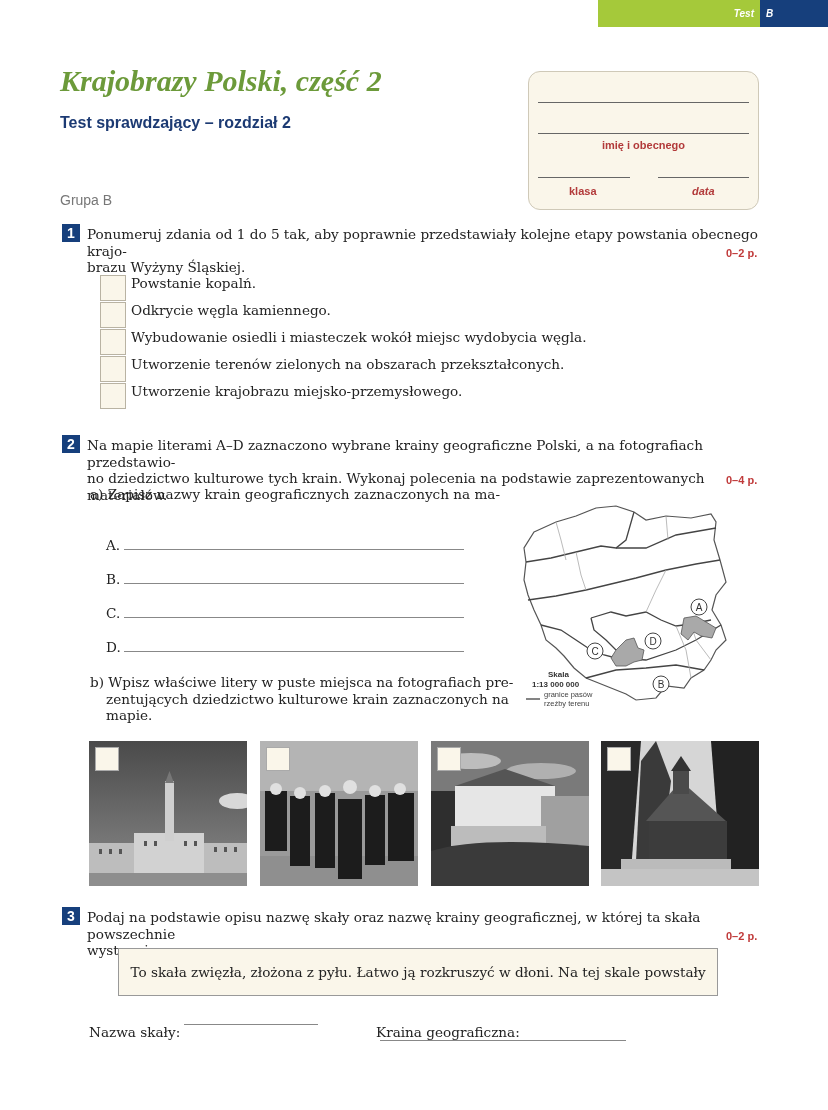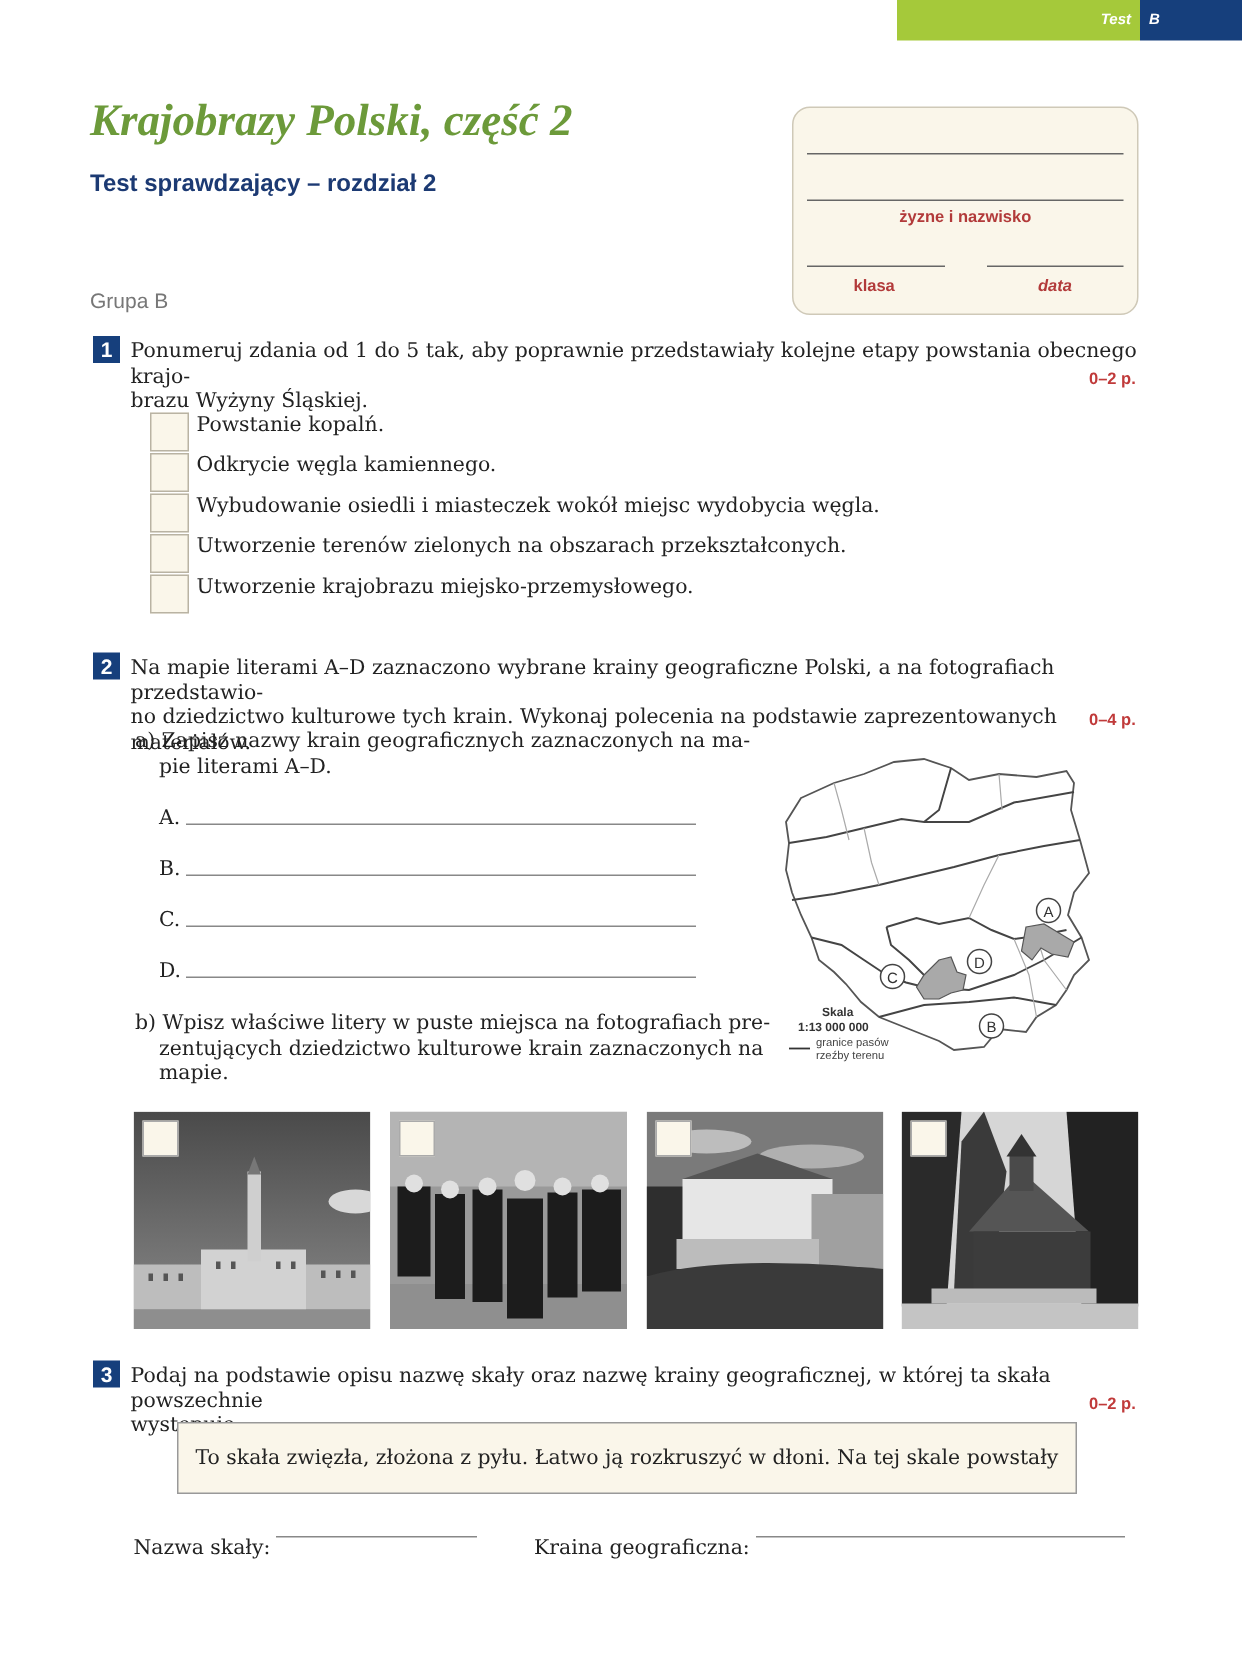--- a/index.html
+++ b/index.html
@@ -54,21 +54,21 @@
   </div>
 </div>
 
 <div class="title">Krajobrazy Polski, część 2</div>
 <div class="subtitle">Test sprawdzający – rozdział 2</div>
 <div class="group">Grupa B</div>
 
 <div class="namebox">
   <div class="line" style="left:9px; right:9px; top:30px;"></div>
   <div class="line" style="left:9px; right:9px; top:61px;"></div>
-  <div class="lbl" style="left:0; right:0; top:67px; text-align:center;">żyzne i nazwisko</div>
+  <div class="lbl" style="left:0; right:0; top:67px; text-align:center;">imię i obecnego</div>
   <div class="line" style="left:9px; width:92px; top:105px;"></div>
   <div class="line" style="left:129px; right:9px; top:105px;"></div>
   <div class="lbl" style="left:40px; top:113px;">klasa</div>
   <div class="lbl" style="left:163px; top:113px;font-style:italic;">data</div>
 </div>
 
 <div class="qnum" style="left:62px; top:224px;">1</div>
 <div class="qtext" style="left:87px; top:226px; width:680px;">
   <div>Ponumeruj zdania od 1 do 5 tak, aby poprawnie przedstawiały kolejne etapy powstania obecnego krajo-</div>
   <div>brazu Wyżyny Śląskiej.</div>
@@ -98,21 +98,20 @@
 
 <div class="qnum" style="left:62px; top:435px;">2</div>
 <div class="qtext" style="left:87px; top:437px; width:680px;">
   <div>Na mapie literami A–D zaznaczono wybrane krainy geograficzne Polski, a na fotografiach przedstawio-</div>
   <div>no dziedzictwo kulturowe tych krain. Wykonaj polecenia na podstawie zaprezentowanych materiałów.</div>
 </div>
 <div class="pts" style="left:726px; top:474px;">0–4 p.</div>
 
 <div class="subq" style="left:90px; top:486px;">
   <div>a) Zapisz nazwy krain geograficznych zaznaczonych na ma-</div>
-  <div style="padding-left:16px;">pie literami A–D.</div>
 </div>
 
 <div class="ans-row" style="top:537px;">
   <span class="letter">A.</span>
   <div class="uline"></div>
 </div>
 <div class="ans-row" style="top:571px;">
   <span class="letter">B.</span>
   <div class="uline"></div>
 </div>
@@ -267,16 +266,16 @@
 <div class="pts" style="left:726px; top:930px;">0–2 p.</div>
 
 <div class="desc">
   <div>To skała zwięzła, złożona z pyłu. Łatwo ją rozkruszyć w dłoni. Na tej skale powstały</div>
 </div>
 
 <div class="fill" style="left:89px;">
   <span>Nazwa skały:</span>
   <div class="uline" style="width:134px;"></div>
 </div>
-<div class="fill" style="left:356px;">
+<div class="fill" style="left:376px;flex-direction:column;">
   <span>Kraina geograficzna:</span>
   <div class="uline" style="width:246px;"></div>
 </div>
 
 </body></html>

